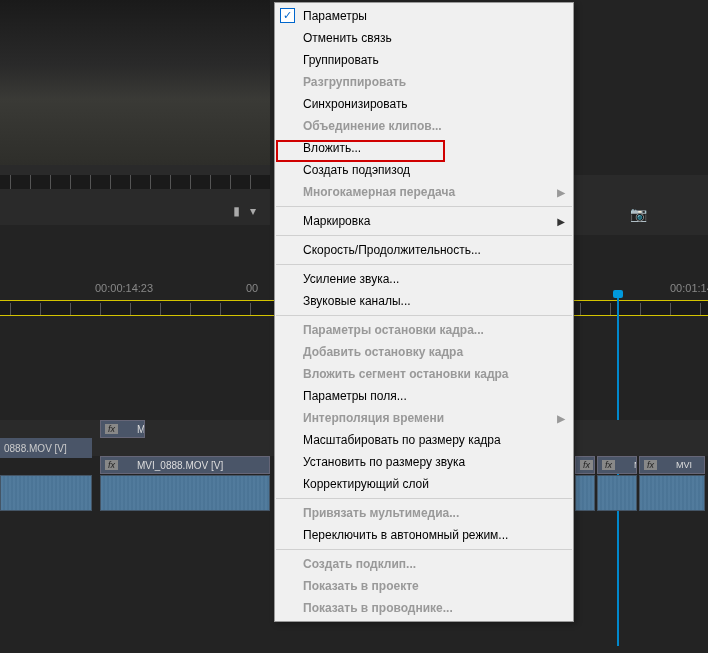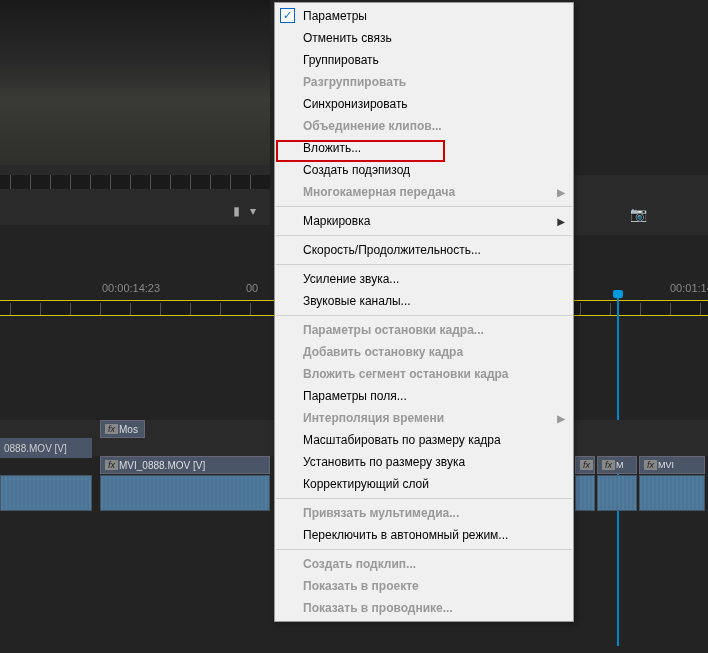--- a/index.html
+++ b/index.html
@@ -88,21 +88,21 @@
   border: 1px solid #667;
   display: flex; align-items: center;
   padding-left: 4px;
   color: #ddd; font-size: 10px;
   overflow: hidden; white-space: nowrap;
 }
 .fx-badge {
   display: inline-block;
   background: #888; color: #222;
   font-size: 9px; padding: 0 3px;
-  margin-right: 1px;
+  margin-right: 19px;
   font-style: italic;
 }
 .video-clip-small {
   top: 420px; left: 100px; width: 45px;
 }
 .video-clip-lbl {
   position: absolute; top: 438px; left: 0; width: 92px; height: 20px;
   background: #4a5568; color: #ccc; font-size: 10px;
   display: flex; align-items: center; padding-left: 4px;
   overflow: hidden; white-space: nowrap;
@@ -201,21 +201,21 @@
   <span>▮</span>
   <span>▾</span>
 </div>
 
 <div class="right-panel"></div>
 <div class="camera-icon">📷</div>
 
 <div class="timeline-area"></div>
 
 <div class="timecode-bar">
-  <span style="left:102px">00:00:14:23</span>
+  <span style="left:95px">00:00:14:23</span>
   <span style="left:246px">00</span>
   <span style="left:670px">00:01:14</span>
 </div>
 
 <div class="timeline-ruler">
   <div class="tick" style="left:10px"></div>
     <div class="tick" style="left:40px"></div>
   <div class="tick" style="left:70px"></div>
     <div class="tick" style="left:100px"></div>
   <div class="tick" style="left:130px"></div>

